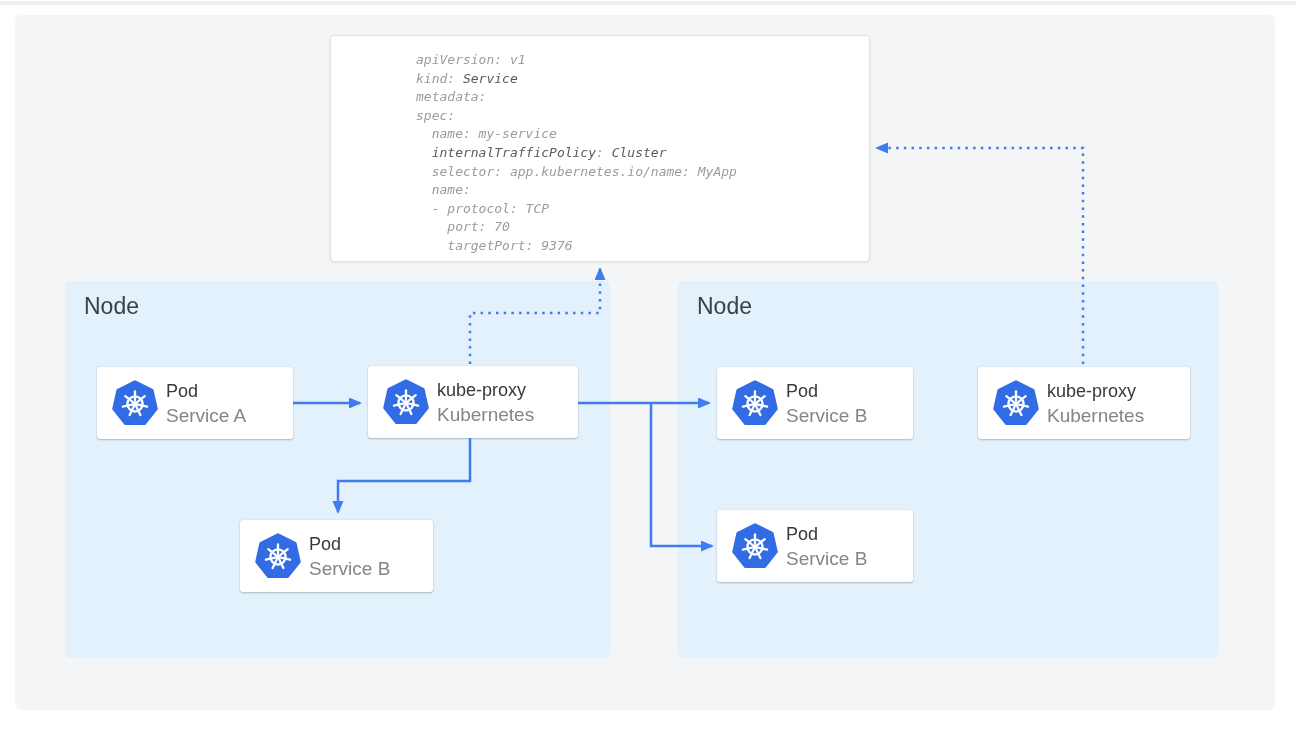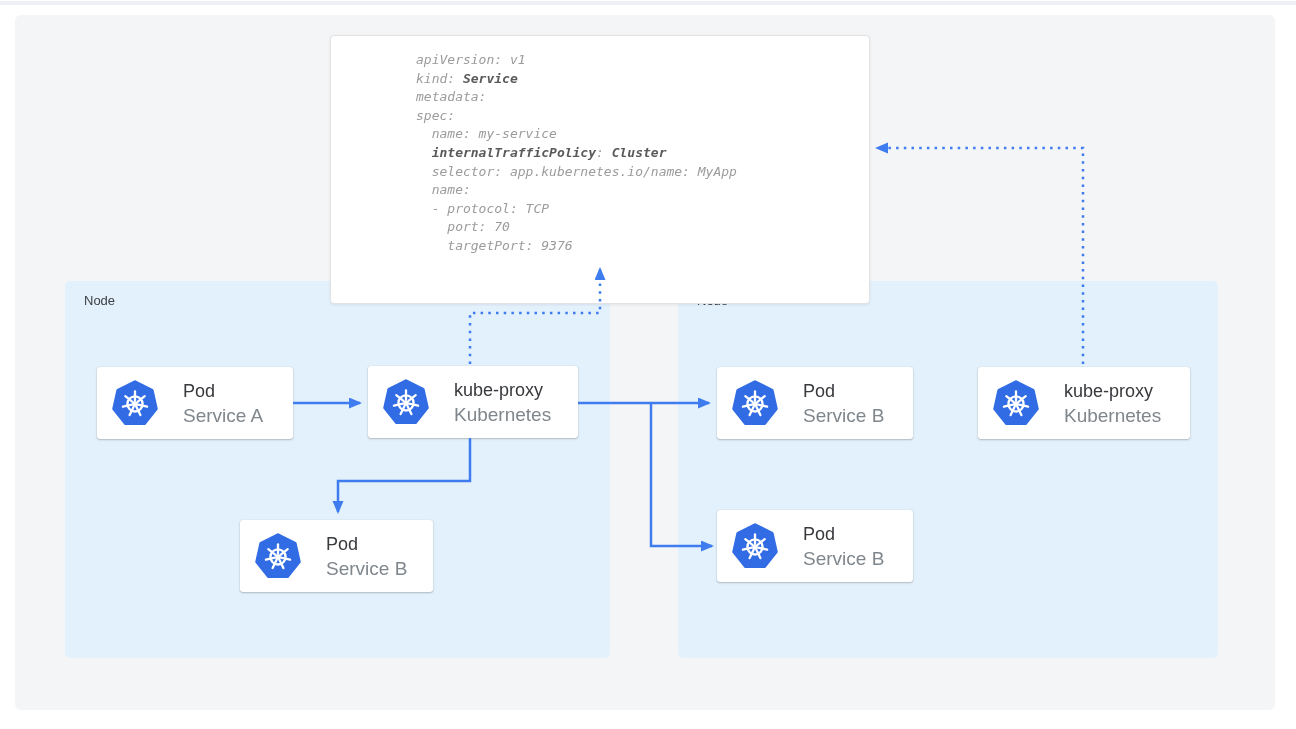--- a/index.html
+++ b/index.html
@@ -12,32 +12,32 @@
   *{margin:0;padding:0;box-sizing:border-box;}
   html,body{width:1296px;height:729px;background:#ffffff;overflow:hidden;
     font-family:"Liberation Sans", sans-serif;}
   .stage{position:relative;width:1296px;height:729px;background:#ffffff;}
   .top-strip{position:absolute;left:0;top:1px;width:1296px;height:4px;background:var(--top-strip);}
   .canvas{position:absolute;left:15px;top:15px;width:1260px;height:695px;
     background:var(--canvas-bg);border-radius:6px;}
   .node{position:absolute;background:var(--node-bg);border-radius:5px;}
   .node-left{left:50px;top:266px;width:545px;height:377px;}
   .node-right{left:663px;top:266px;width:540px;height:377px;}
-  .node-label{position:absolute;left:19px;top:12px;font-size:13px;color:var(--node-label-text);}
-  .panel{position:absolute;left:315px;top:20px;width:540px;height:269px;background:#fff;
+  .node-label{position:absolute;left:19px;top:12px;font-size:23px;color:var(--node-label-text);}
+  .panel{position:absolute;left:315px;top:20px;width:540px;height:227px;background:#fff;
     border:1px solid var(--panel-border);border-radius:4px;
     box-shadow:0 1px 3px rgba(0,0,0,.07);padding:15px 0 0 85px;}
   .code-line{white-space:pre;font-family:"DejaVu Sans Mono", monospace;
     font-style:italic;font-size:13px;line-height:18.6px;color:var(--code-text);}
-  .code-line .b{font-weight:700;color:var(--code-bold);margin-top:19px;}
+  .code-line .b{font-weight:400;color:var(--code-bold);margin-top:19px;}
   .card{position:absolute;height:72px;background:var(--card-bg);border-radius:3px;
     display:flex;align-items:center;padding-left:15px;
     box-shadow:0 1px 2px rgba(60,64,67,.30), 0 0 1px rgba(60,64,67,.22);}
   .k8s{width:46px;height:46px;flex:0 0 46px;}
-  .card-text{margin-left:25px;}
+  .card-text{margin-left:8px;}
   .card-title{font-size:18px;line-height:25px;color:var(--title-text);}
   .card-subtitle{font-size:19px;line-height:24px;color:var(--subtitle-text);}
   .arrows{position:absolute;left:0;top:0;pointer-events:none;}
   .arrows .solid{fill:none;stroke:var(--arrow-blue);stroke-width:2.5;}
   .arrows .dotted{fill:none;stroke:var(--arrow-blue);stroke-width:2.5;stroke-dasharray:2.5 5.2;}
   .defs-hidden{position:absolute;width:0;height:0;overflow:hidden;}
 </style>
 </head>
 <body>
 

